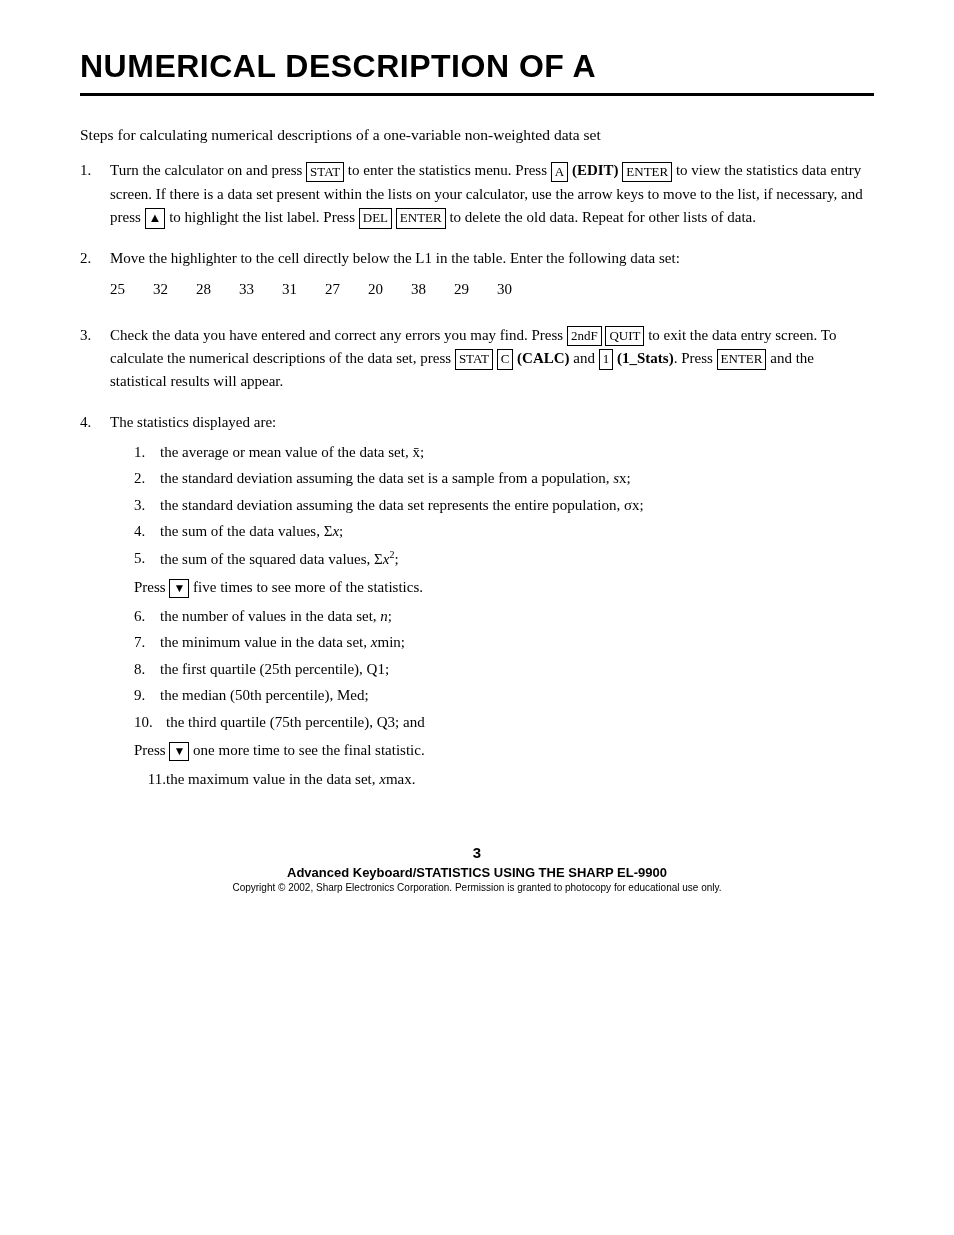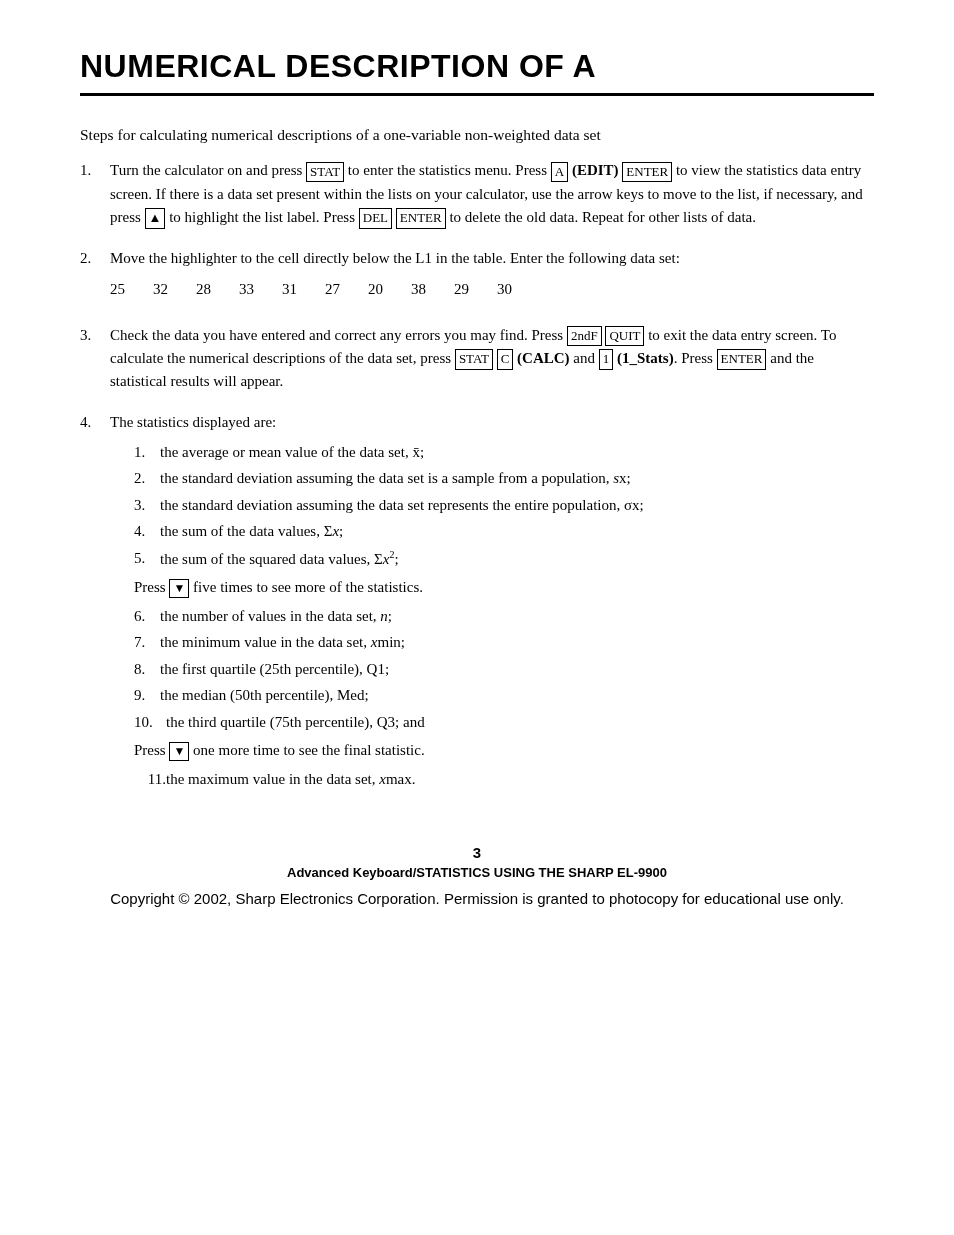--- a/index.html
+++ b/index.html
@@ -133,22 +133,22 @@
       font-size: 15px;
       margin-bottom: 4px;
     }
 
     .footer-title {
       font-weight: bold;
       font-size: 13px;
     }
 
     .footer-copy {
-      font-size: 15px;
-      margin-top: 10px;
+      font-size: 10px;
+      margin-top: 2px;
     }
 
     sup {
       font-size: 10px;
     }
 
     .bold {
       font-weight: bold;
       text-align: center;
     }

